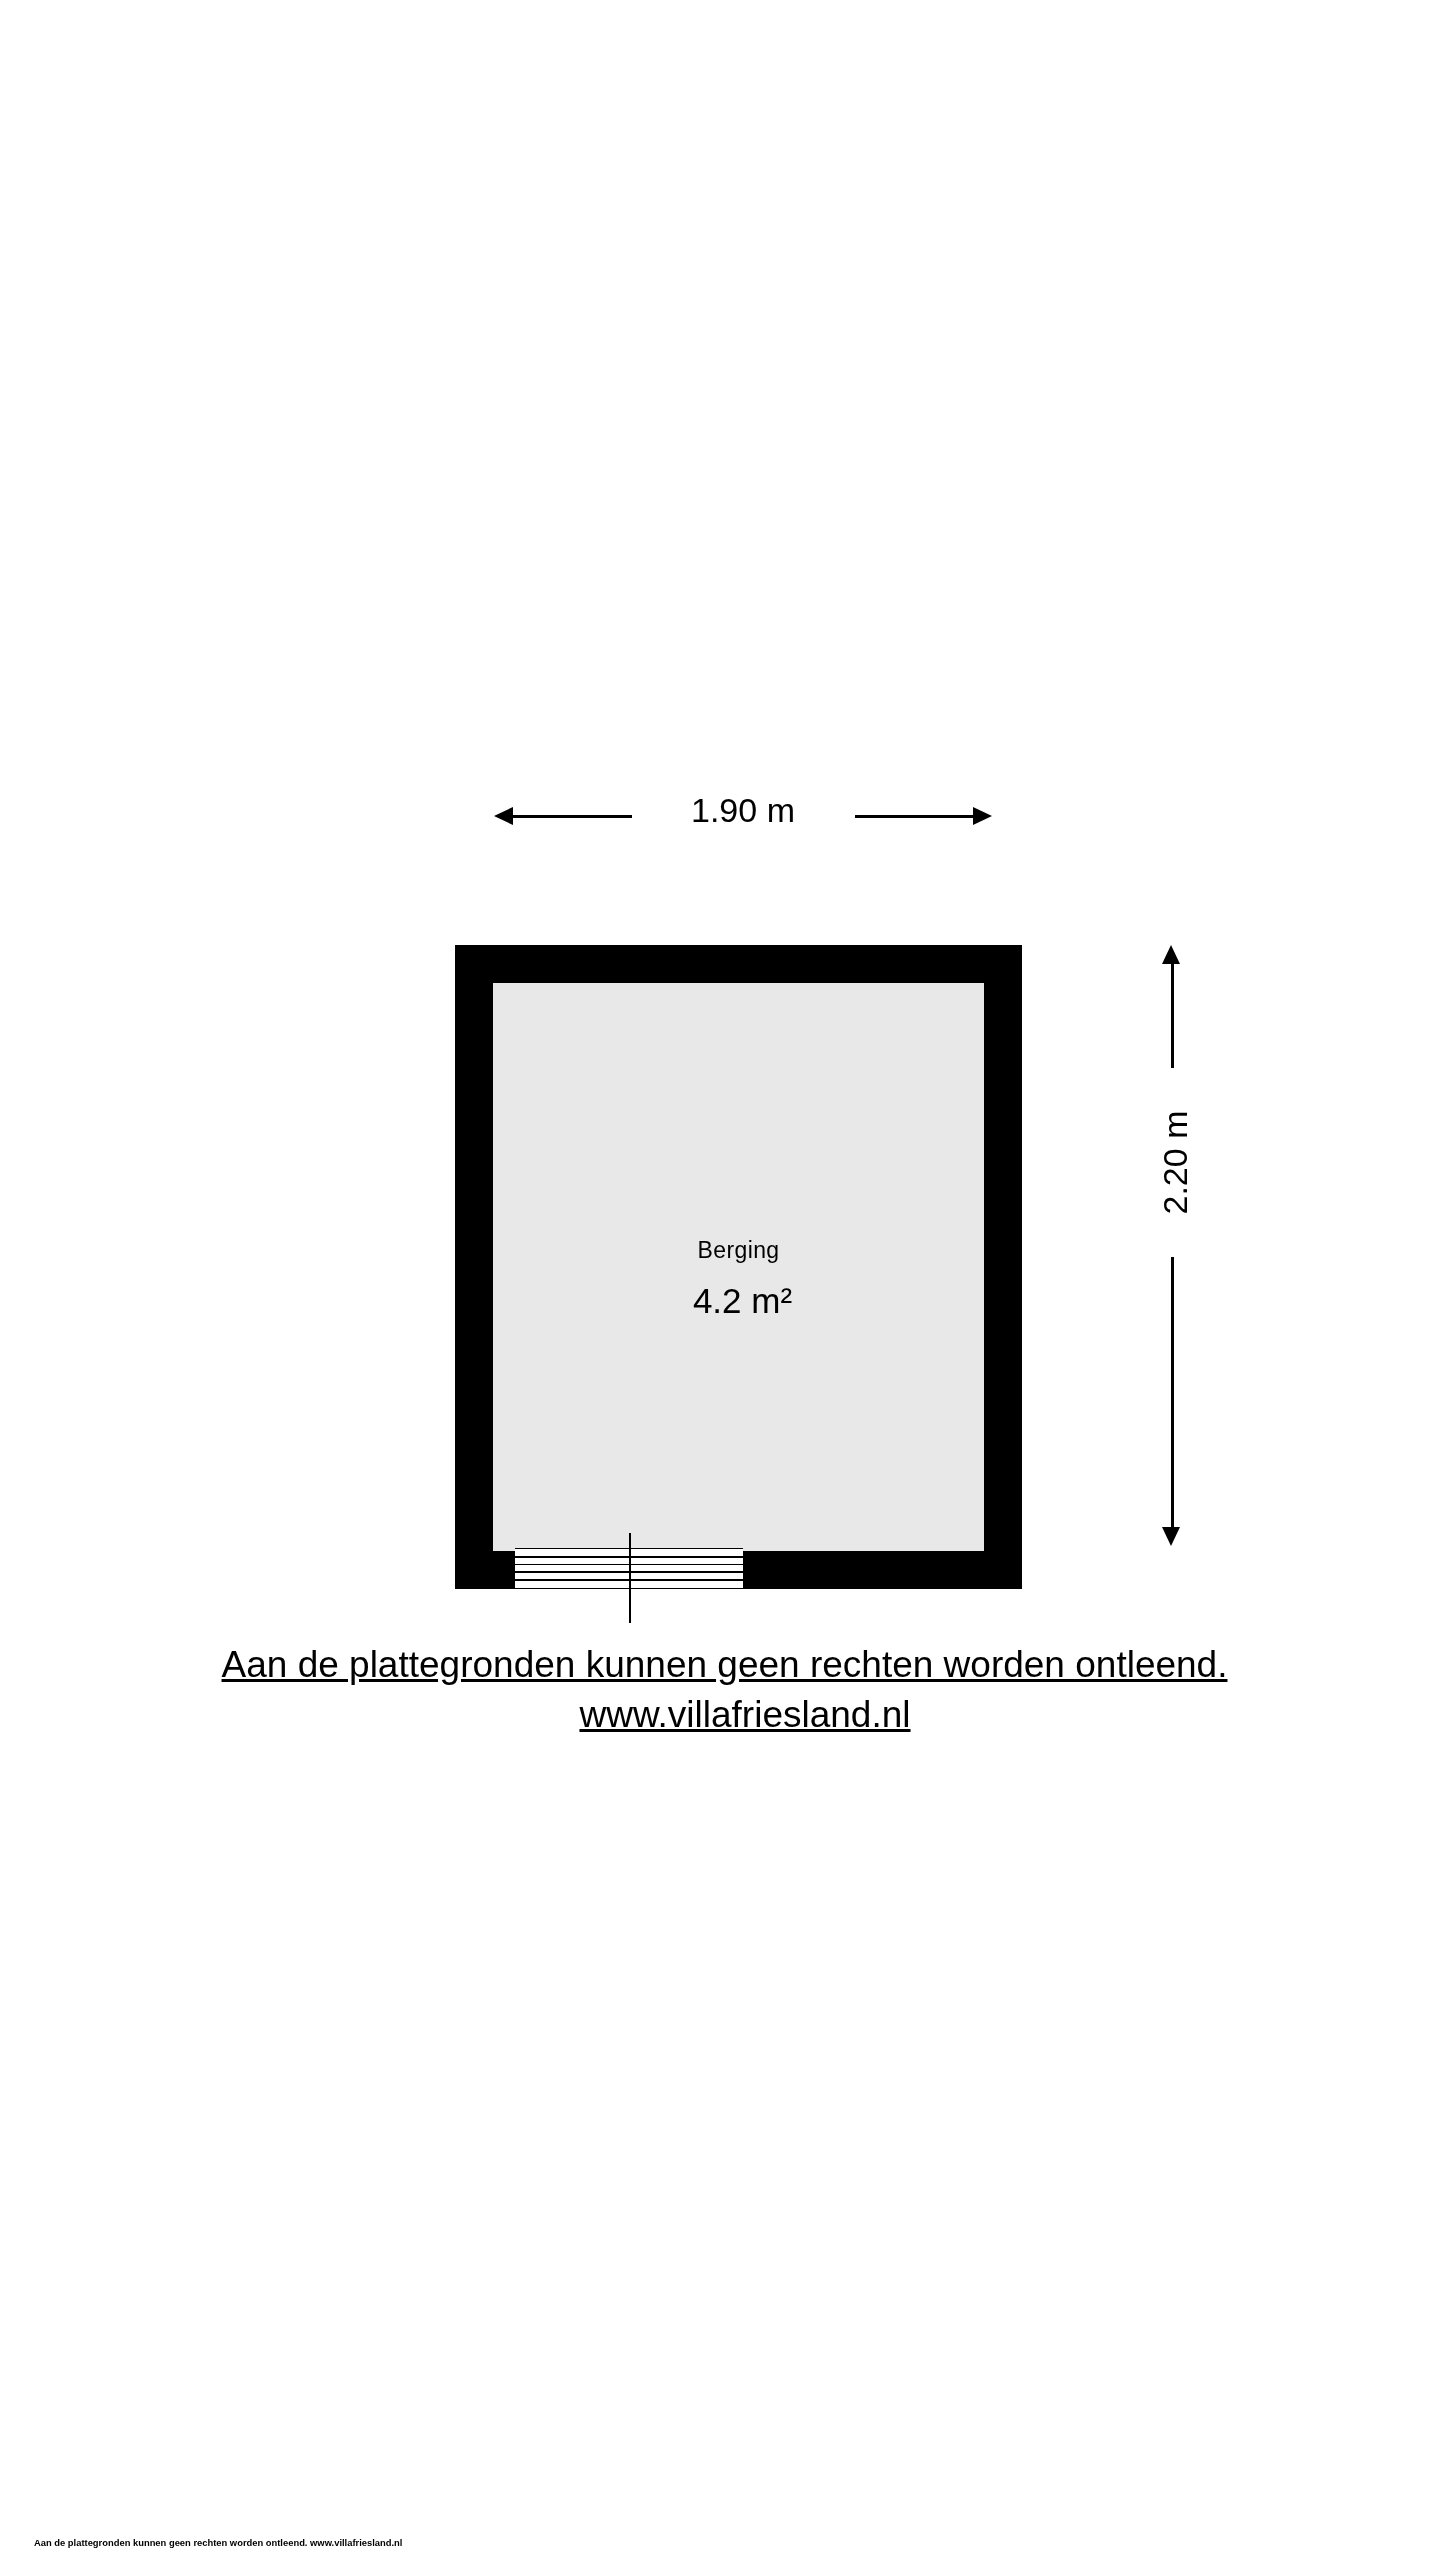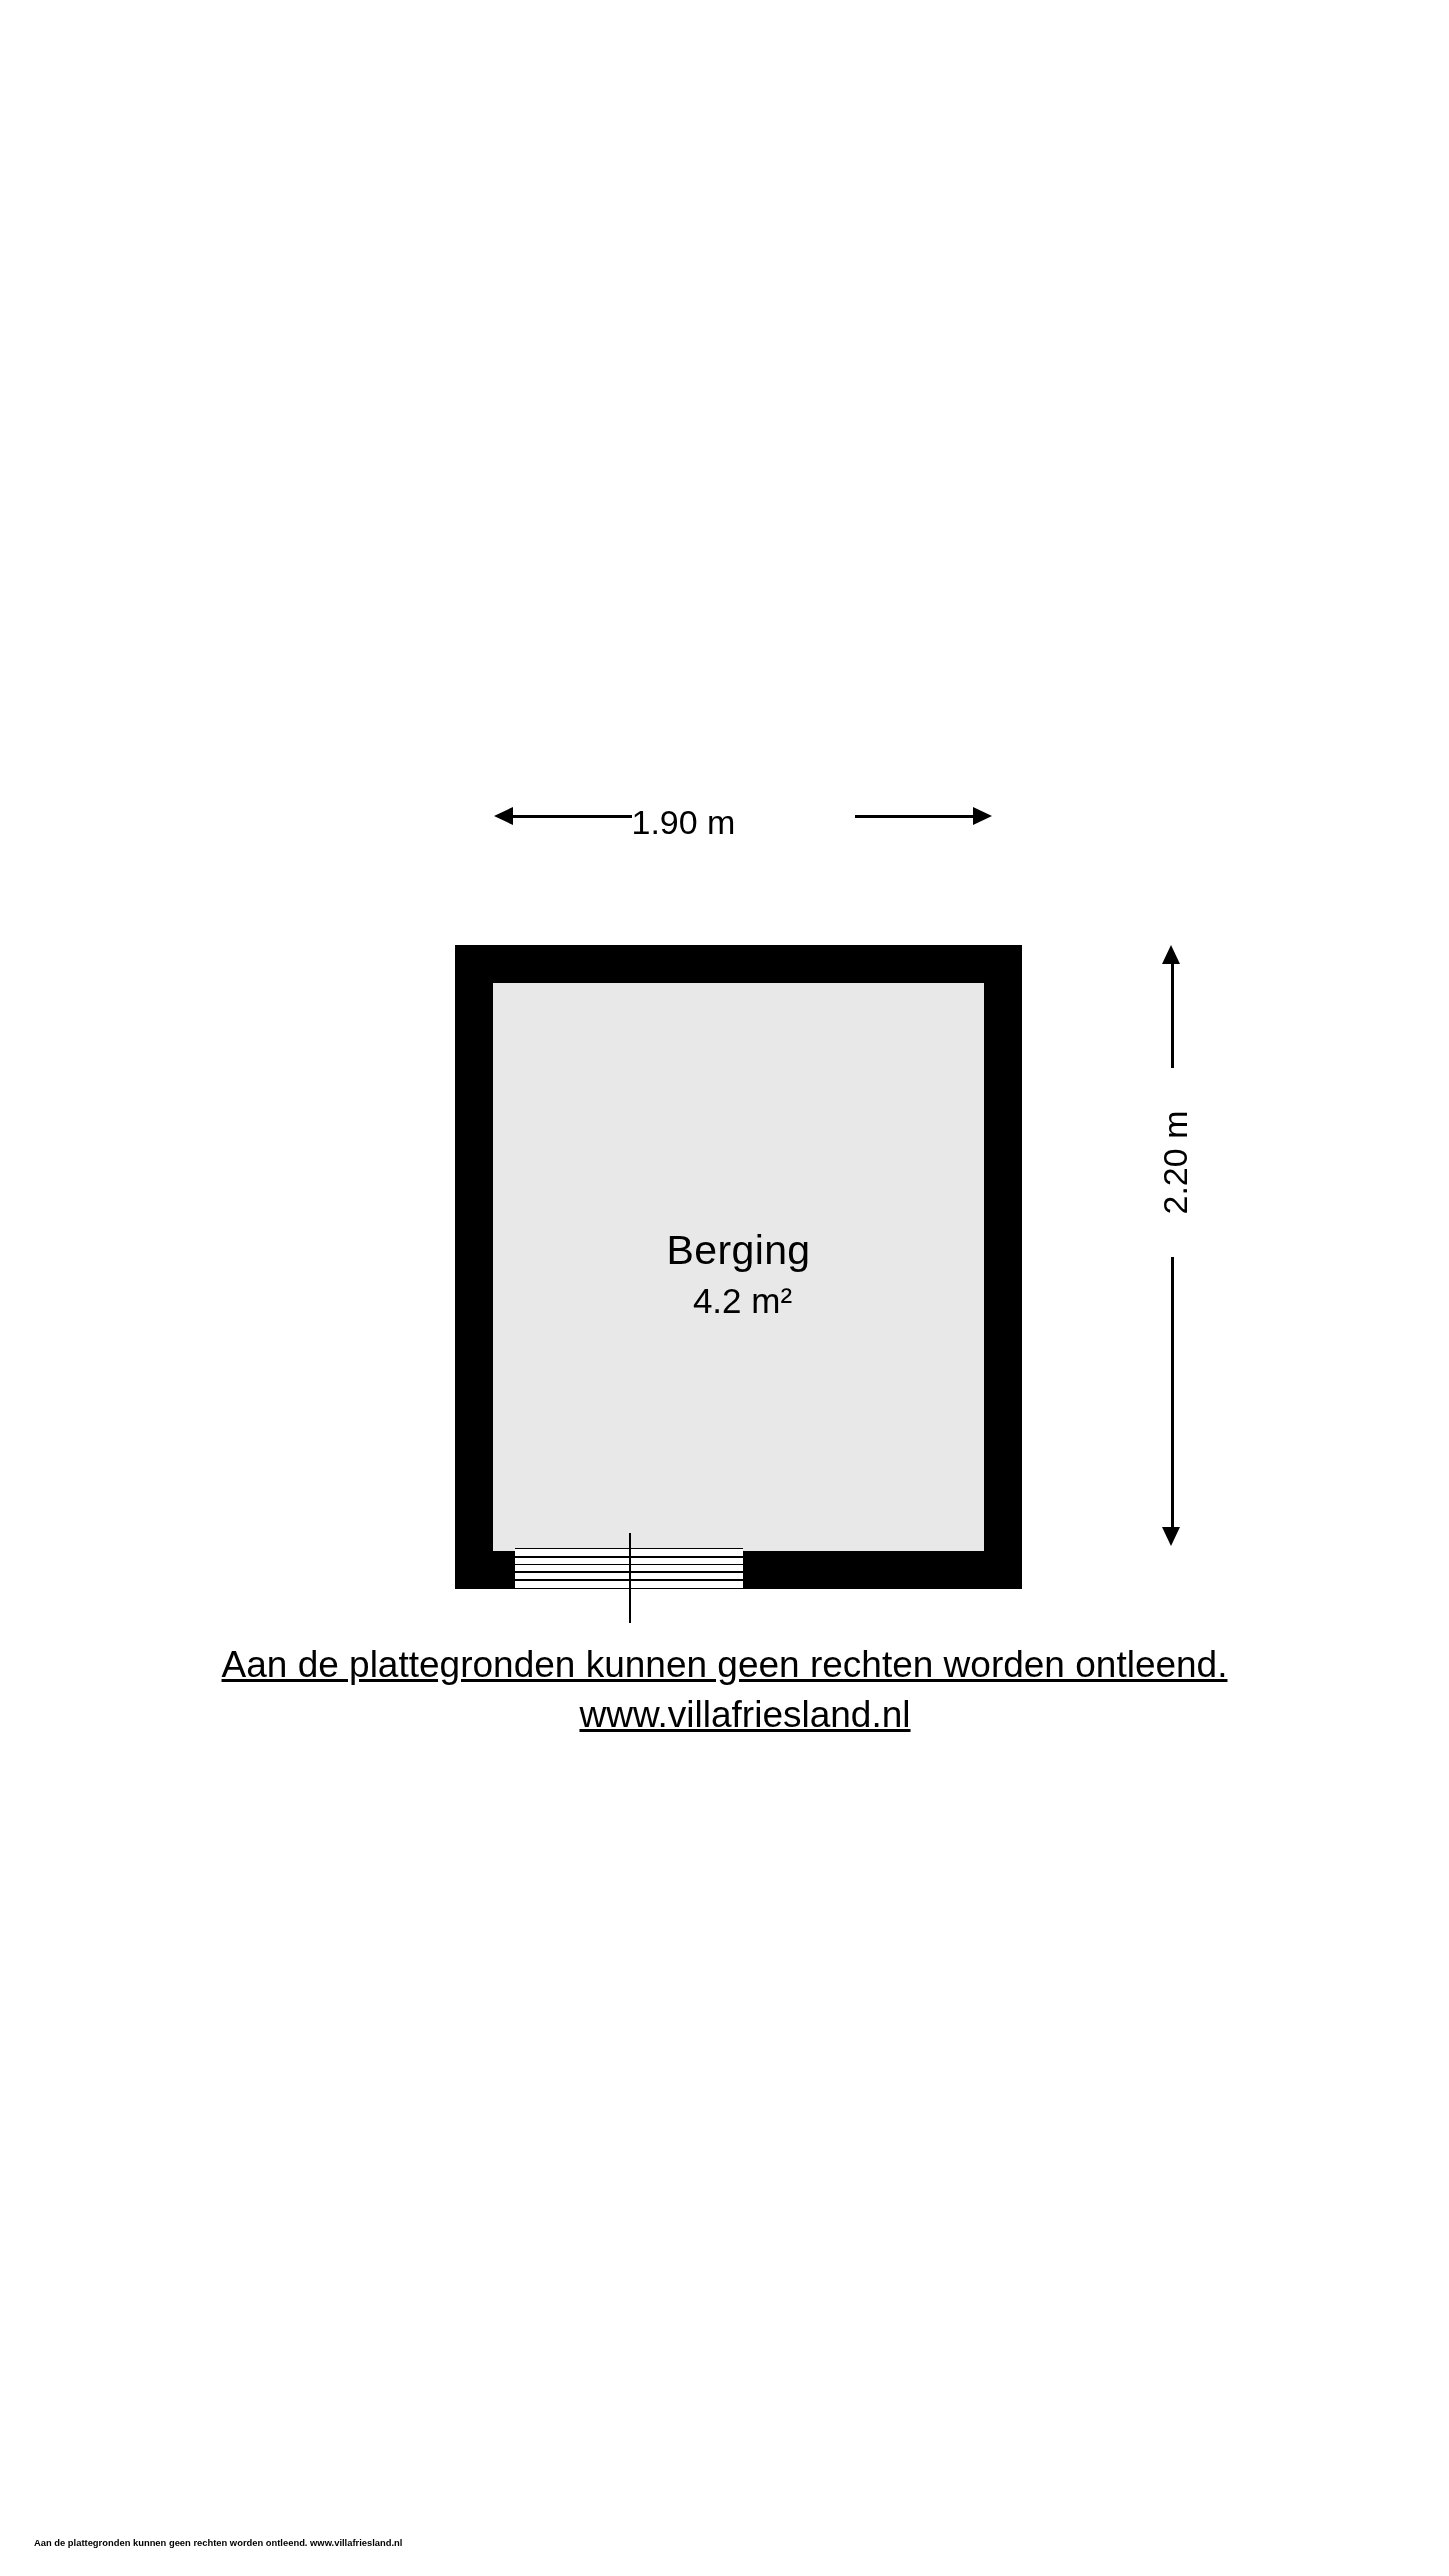--- a/index.html
+++ b/index.html
@@ -57,26 +57,26 @@
     width: 0; height: 0;
     border-top: 9.4px solid transparent;
     border-bottom: 9.4px solid transparent;
     border-left: 19px solid #000;
   }
   .dim-h .label {
     position: absolute;
     left: 0;
     right: 0;
     top: 0px;
-    text-align: left;
+    text-align: center;
     font-size: 34px;
     line-height: 41px;
     background: #ffffff;
     width: 223px;
-    margin: 16px auto;
+    margin: 4px auto;
   }
 
   
   .dim-v {
     position: absolute;
     left: 1133px;
     top: 945px;
     width: 94px;
     height: 601px;
   }
@@ -135,21 +135,21 @@
     bottom: 38px;
     background: #e8e8e8;
   }
 
   .room-label {
     position: absolute;
     left: 0;
     right: 0;
     top: 245px;
     text-align: center;
-    font-size: 41px;
+    font-size: 23px;
     line-height: 45px;
     letter-spacing: 0.4px;
   }
   .room-area {
     position: absolute;
     left: 8px;
     right: 0;
     top: 295px;
     text-align: center;
     font-size: 35px;

